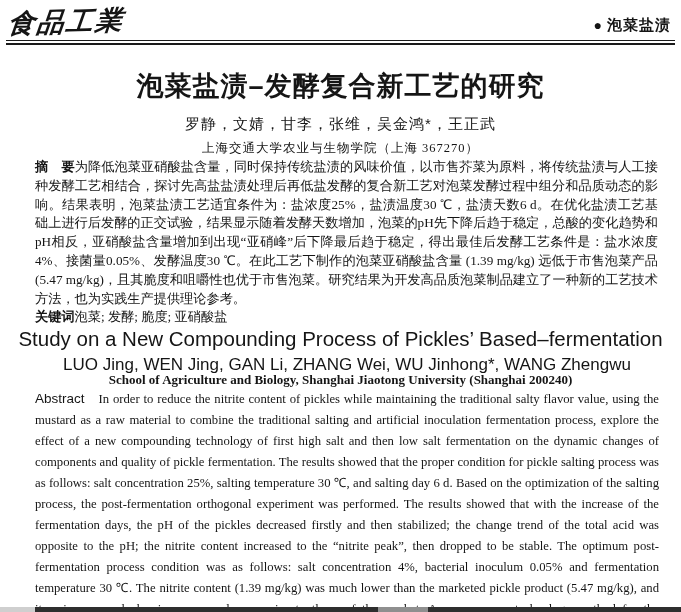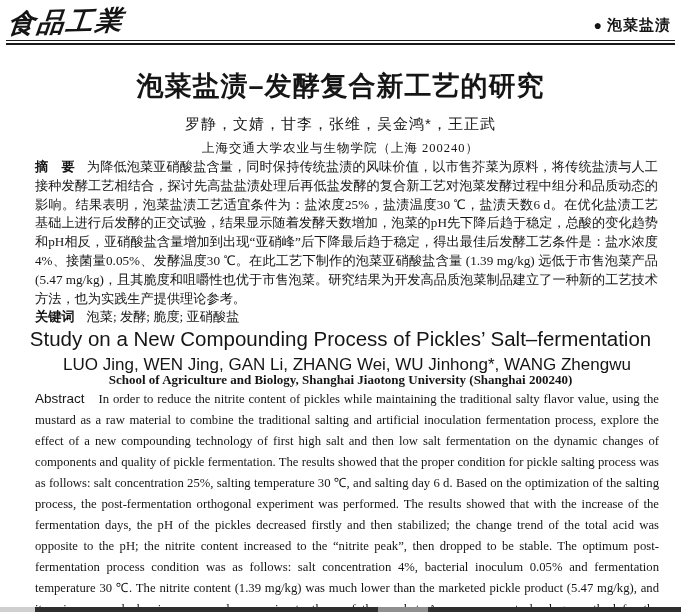--- a/index.html
+++ b/index.html
@@ -73,21 +73,20 @@
     position: absolute;
     left: 35px; width: 623px; top: 158px;
     font-size: 13.2px;
     line-height: 18.8px;
     text-align: justify;
   }
   .zh-abstract-block p { margin: 0; }
   .inline-label {
     font-family: "Liberation Sans", sans-serif;
     font-weight: bold;
-    margin-right: 12px;
     white-space: nowrap;
   }
 
   
   .en-title {
     position: absolute;
     left: 0; right: 0; top: 327px;
     text-align: center;
     font-family: "Liberation Sans", sans-serif;
     font-size: 20.5px;
@@ -141,28 +140,28 @@
 <div class="page">
 
   <div class="journal-logo">食品工業</div>
   <div class="section-label">
     <span class="bullet">●</span><span>泡菜盐渍</span>
   </div>
   <div class="header-rule"></div>
 
   <div class="zh-title">泡菜盐渍–发酵复合新工艺的研究</div>
   <div class="zh-authors">罗静，文婧，甘李，张维，吴金鸿*，王正武</div>
-  <div class="zh-affiliation">上海交通大学农业与生物学院（上海 200240）</div>
+  <div class="zh-affiliation">上海交通大学农业与生物学院（上海 367270）</div>
 
   <div class="zh-abstract-block">
     <p><span class="inline-label">摘　要</span><span>为降低泡菜亚硝酸盐含量，同时保持传统盐渍的风味价值，以市售芥菜为原料，将传统盐渍与人工接种发酵工艺相结合，探讨先高盐盐渍处理后再低盐发酵的复合新工艺对泡菜发酵过程中组分和品质动态的影响。结果表明，泡菜盐渍工艺适宜条件为：盐浓度25%，盐渍温度30 ℃，盐渍天数6 d。在优化盐渍工艺基础上进行后发酵的正交试验，结果显示随着发酵天数增加，泡菜的pH先下降后趋于稳定，总酸的变化趋势和pH相反，亚硝酸盐含量增加到出现“亚硝峰”后下降最后趋于稳定，得出最佳后发酵工艺条件是：盐水浓度4%、接菌量0.05%、发酵温度30 ℃。在此工艺下制作的泡菜亚硝酸盐含量 (1.39 mg/kg) 远低于市售泡菜产品 (5.47 mg/kg)，且其脆度和咀嚼性也优于市售泡菜。研究结果为开发高品质泡菜制品建立了一种新的工艺技术方法，也为实践生产提供理论参考。</span></p>
     <p><span class="inline-label">关键词</span><span>泡菜; 发酵; 脆度; 亚硝酸盐</span></p>
   </div>
 
-  <div class="en-title">Study on a New Compounding Process of Pickles’ Salt–fermentation</div>
+  <div class="en-title">Study on a New Compounding Process of Pickles’ Based–fermentation</div>
   <div class="en-authors">LUO Jing, WEN Jing, GAN Li, ZHANG Wei, WU Jinhong*, WANG Zhengwu</div>
   <div class="en-affiliation">School of Agriculture and Biology, Shanghai Jiaotong University (Shanghai 200240)</div>
 
   <div class="en-abstract-block">
     <p><span class="en-label">Abstract</span><span>In order to reduce the nitrite content of pickles while maintaining the traditional salty flavor value, using the mustard as a raw material to combine the traditional salting and artificial inoculation fermentation process, explore the effect of a new compounding technology of first high salt and then low salt fermentation on the dynamic changes of components and quality of pickle fermentation. The results showed that the proper condition for pickle salting process was as follows: salt concentration 25%, salting temperature 30 ℃, and salting day 6 d. Based on the optimization of the salting process, the post-fermentation orthogonal experiment was performed. The results showed that with the increase of the fermentation days, the pH of the pickles decreased firstly and then stabilized; the change trend of the total acid was opposite to the pH; the nitrite content increased to the “nitrite peak”, then dropped to be stable. The optimum post-fermentation process condition was as follows: salt concentration 4%, bacterial inoculum 0.05% and fermentation temperature 30 ℃. The nitrite content (1.39 mg/kg) was much lower than the marketed pickle product (5.47 mg/kg), and its crispness and chewiness were also superior to those of the market. A new process technology method for the development of high-quality pickle products was established and the theoretical reference for practical production was provided.</span></p>
 
   </div>
 
   <div class="bottom-bar"></div>
 

